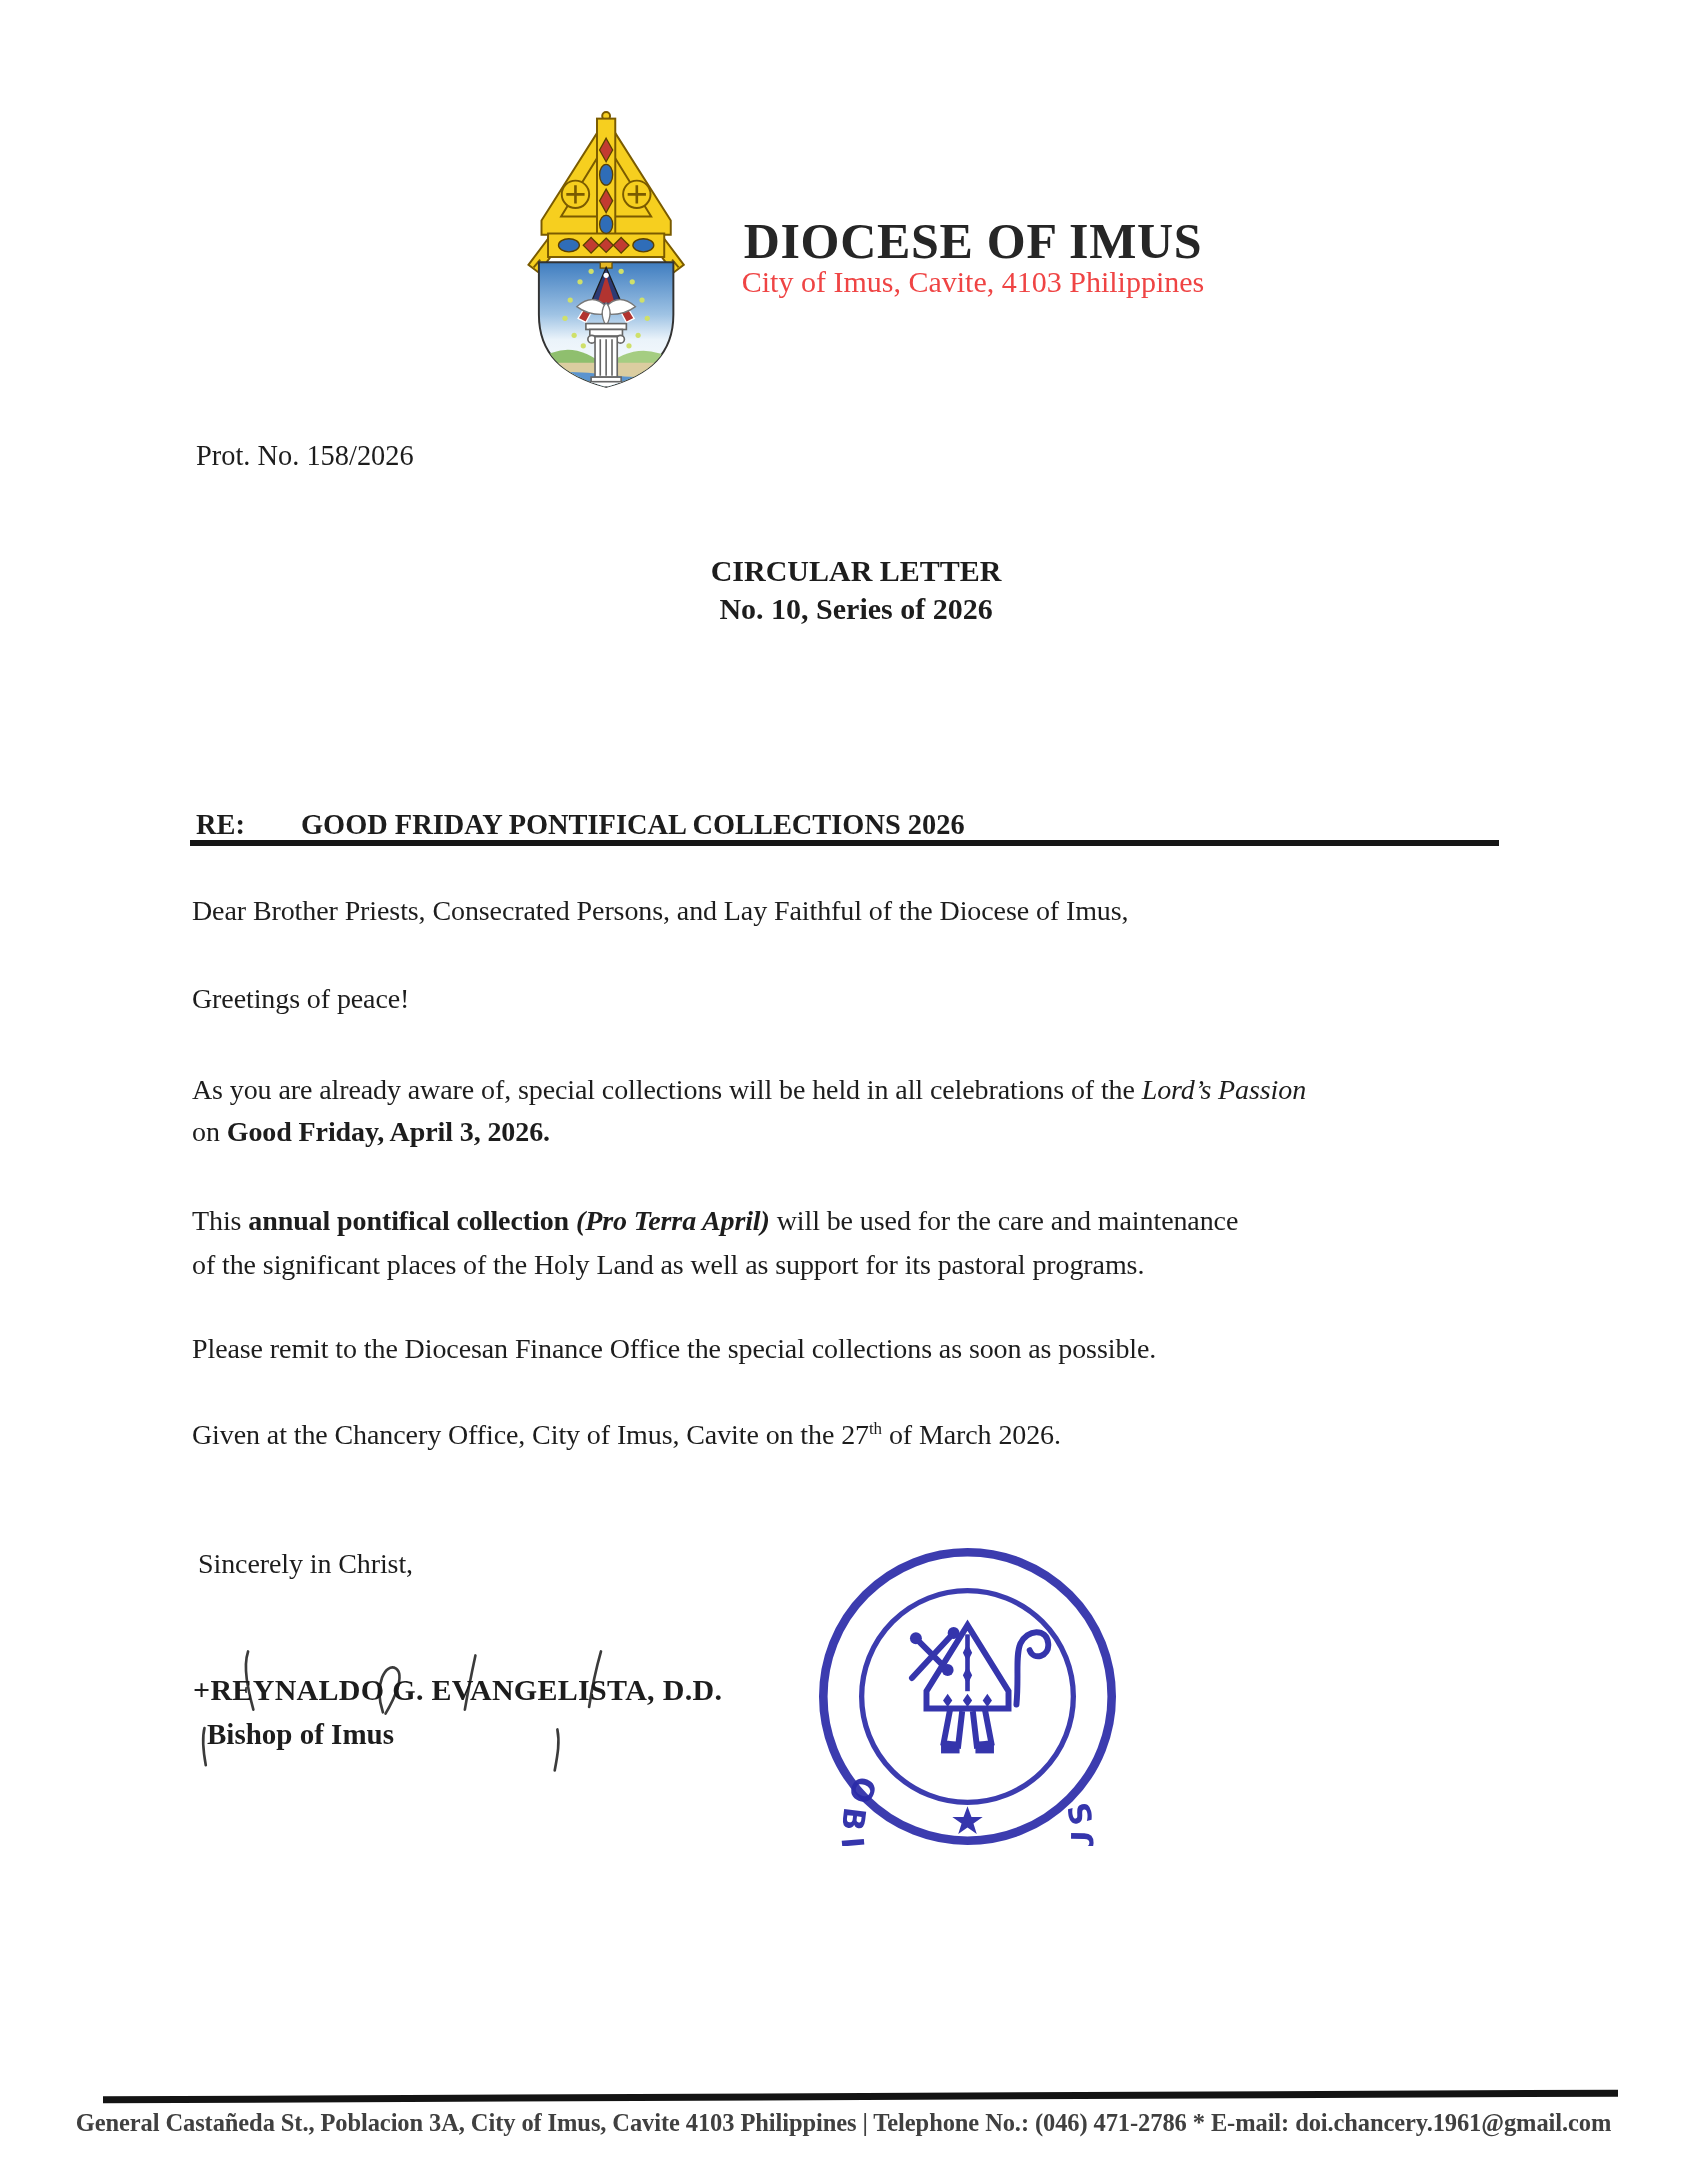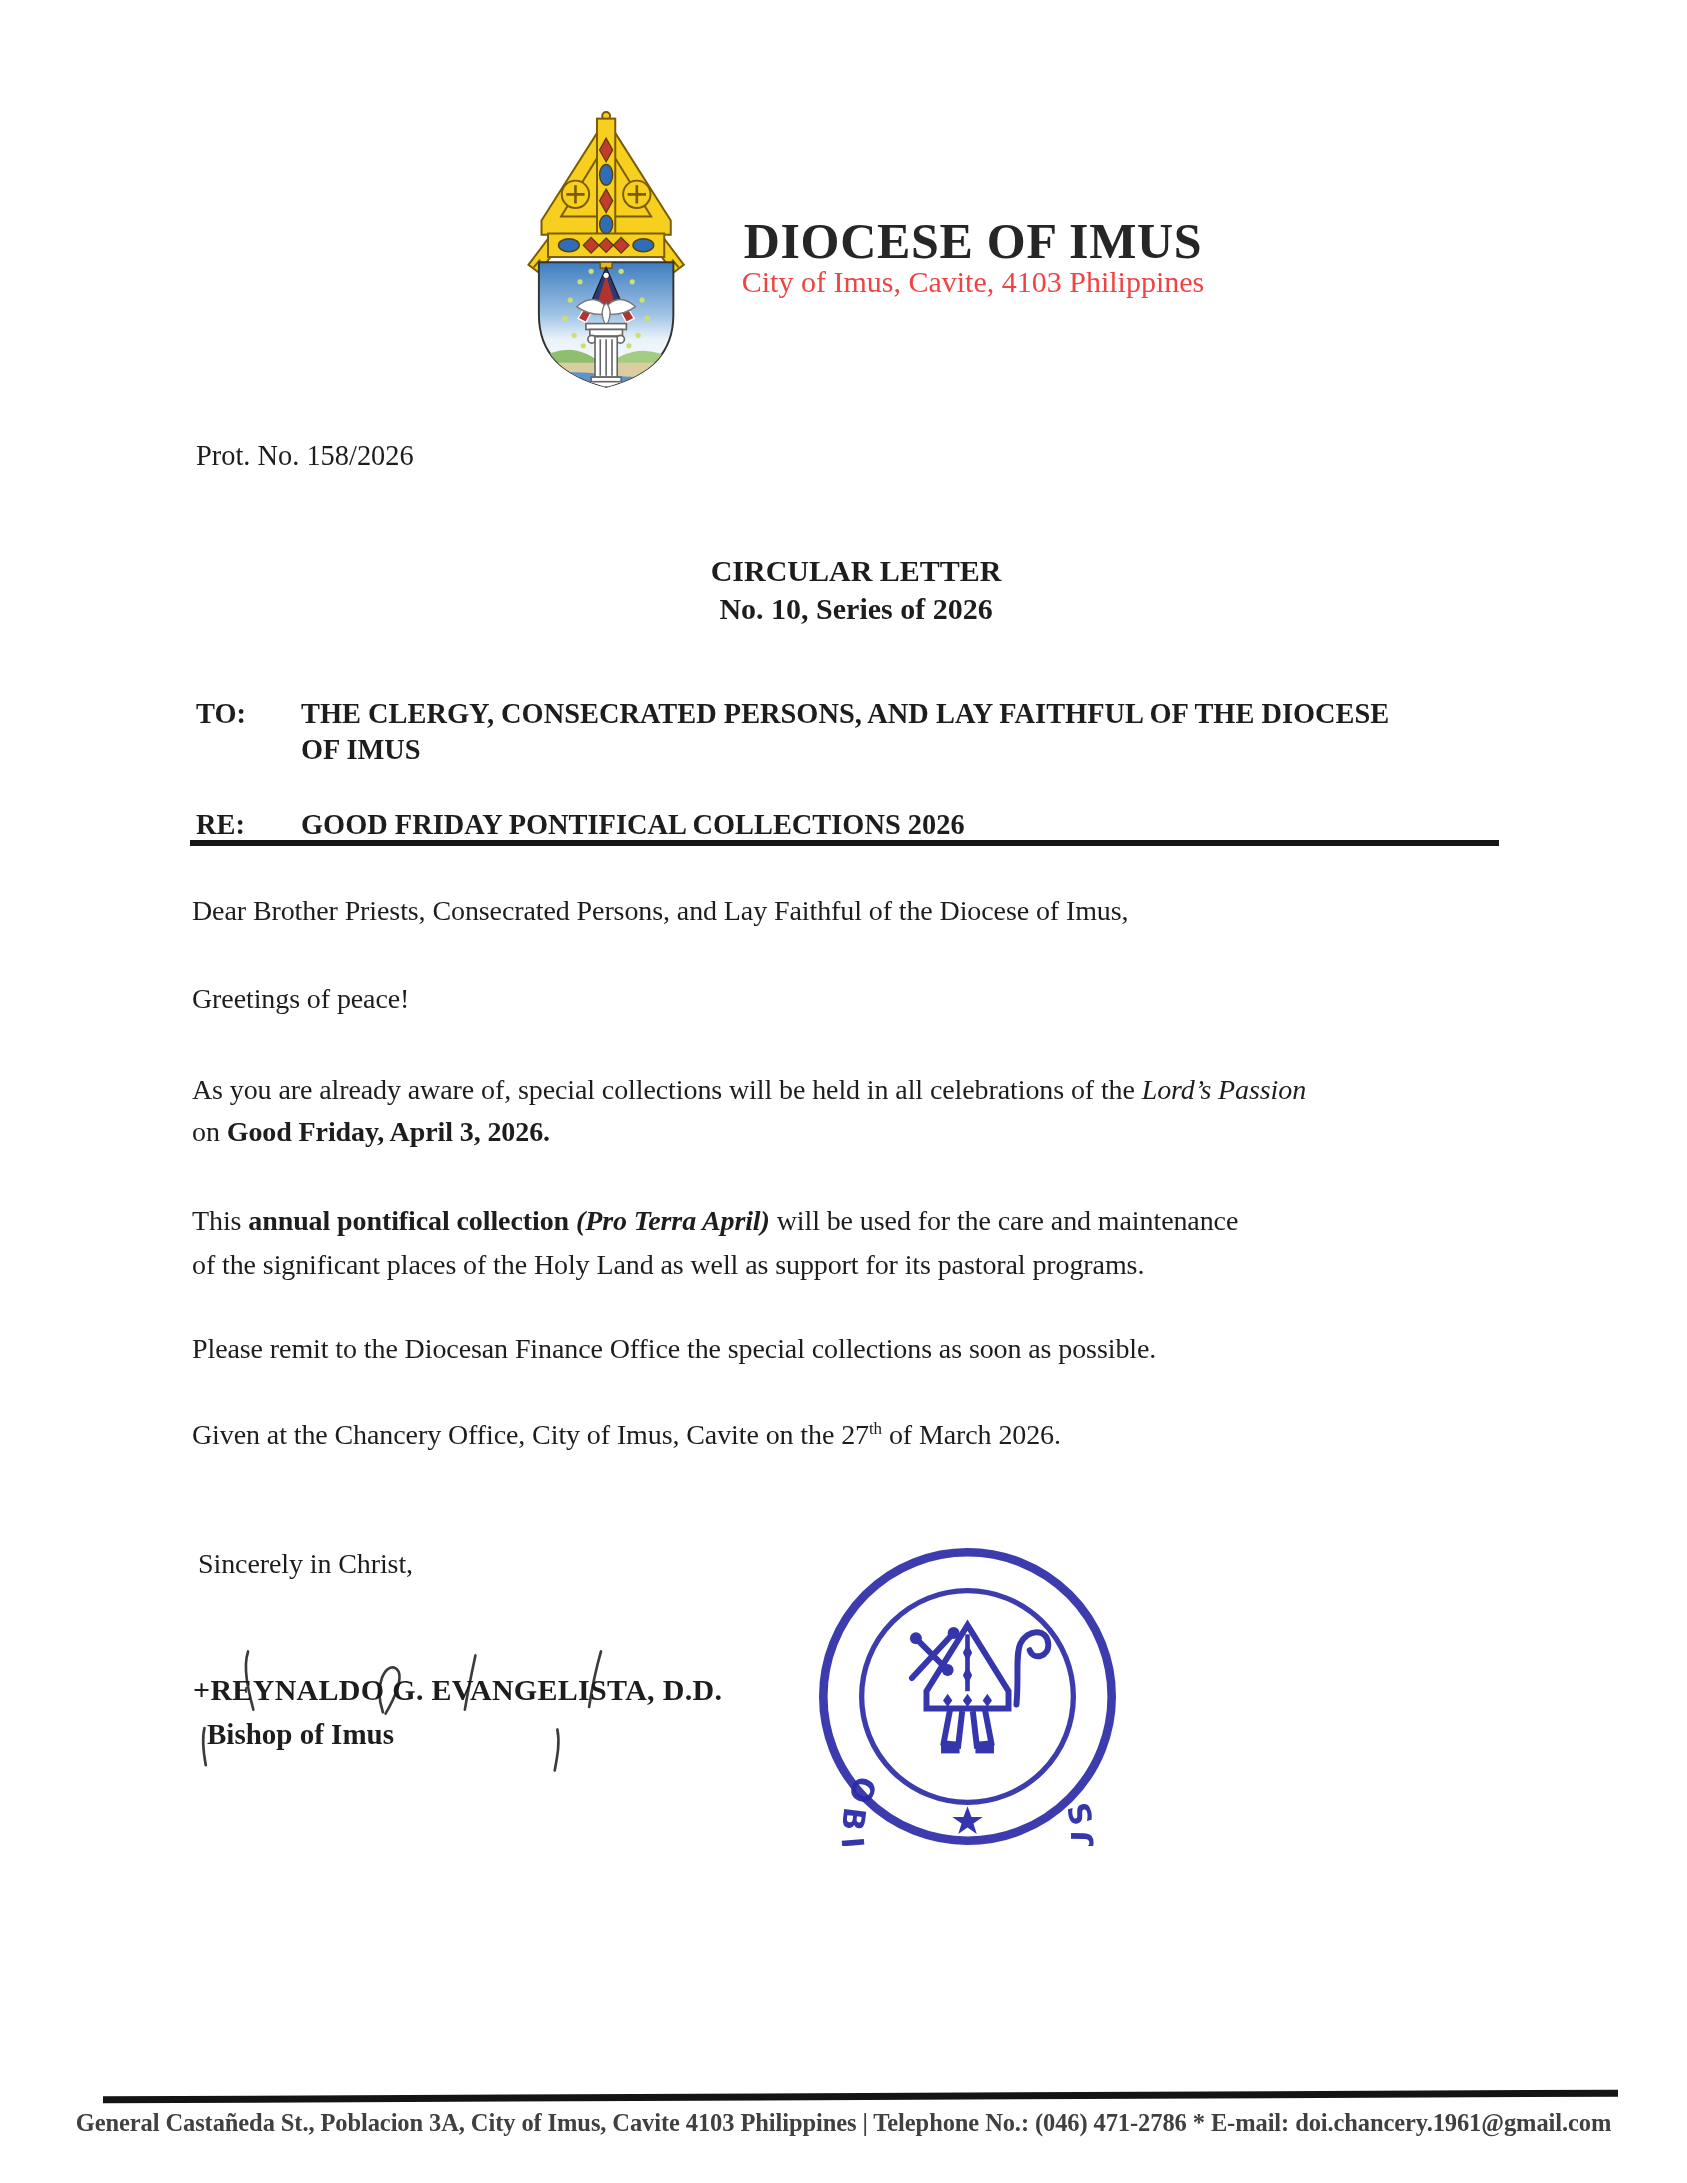--- a/index.html
+++ b/index.html
@@ -165,27 +165,20 @@
   <div class="abs org-name">DIOCESE OF IMUS</div>
   <div class="abs org-address">City of Imus, Cavite, 4103 Philippines</div>
 
   <div class="abs prot">Prot. No. 158/2026</div>
 
   <div class="abs doc-title">
     <div>CIRCULAR LETTER</div>
     <div>No. 10, Series of 2026</div>
   </div>
 
-  <div class="abs addr-row">
-    <div class="addr-label">TO:</div>
-    <div class="addr-content">
-      <div>THE CLERGY, CONSECRATED PERSONS, AND LAY FAITHFUL OF THE DIOCESE</div>
-      <div>OF IMUS</div>
-    </div>
-  </div>
 
   <div class="abs addr-row re">
     <div class="addr-label">RE:</div>
     <div class="addr-content">GOOD FRIDAY PONTIFICAL COLLECTIONS 2026</div>
   </div>
 
   <div class="abs rule"></div>
 
   <div class="abs body-line salutation">Dear Brother Priests, Consecrated Persons, and Lay Faithful of the Diocese of Imus,</div>
   <div class="abs body-line greeting">Greetings of peace!</div>

